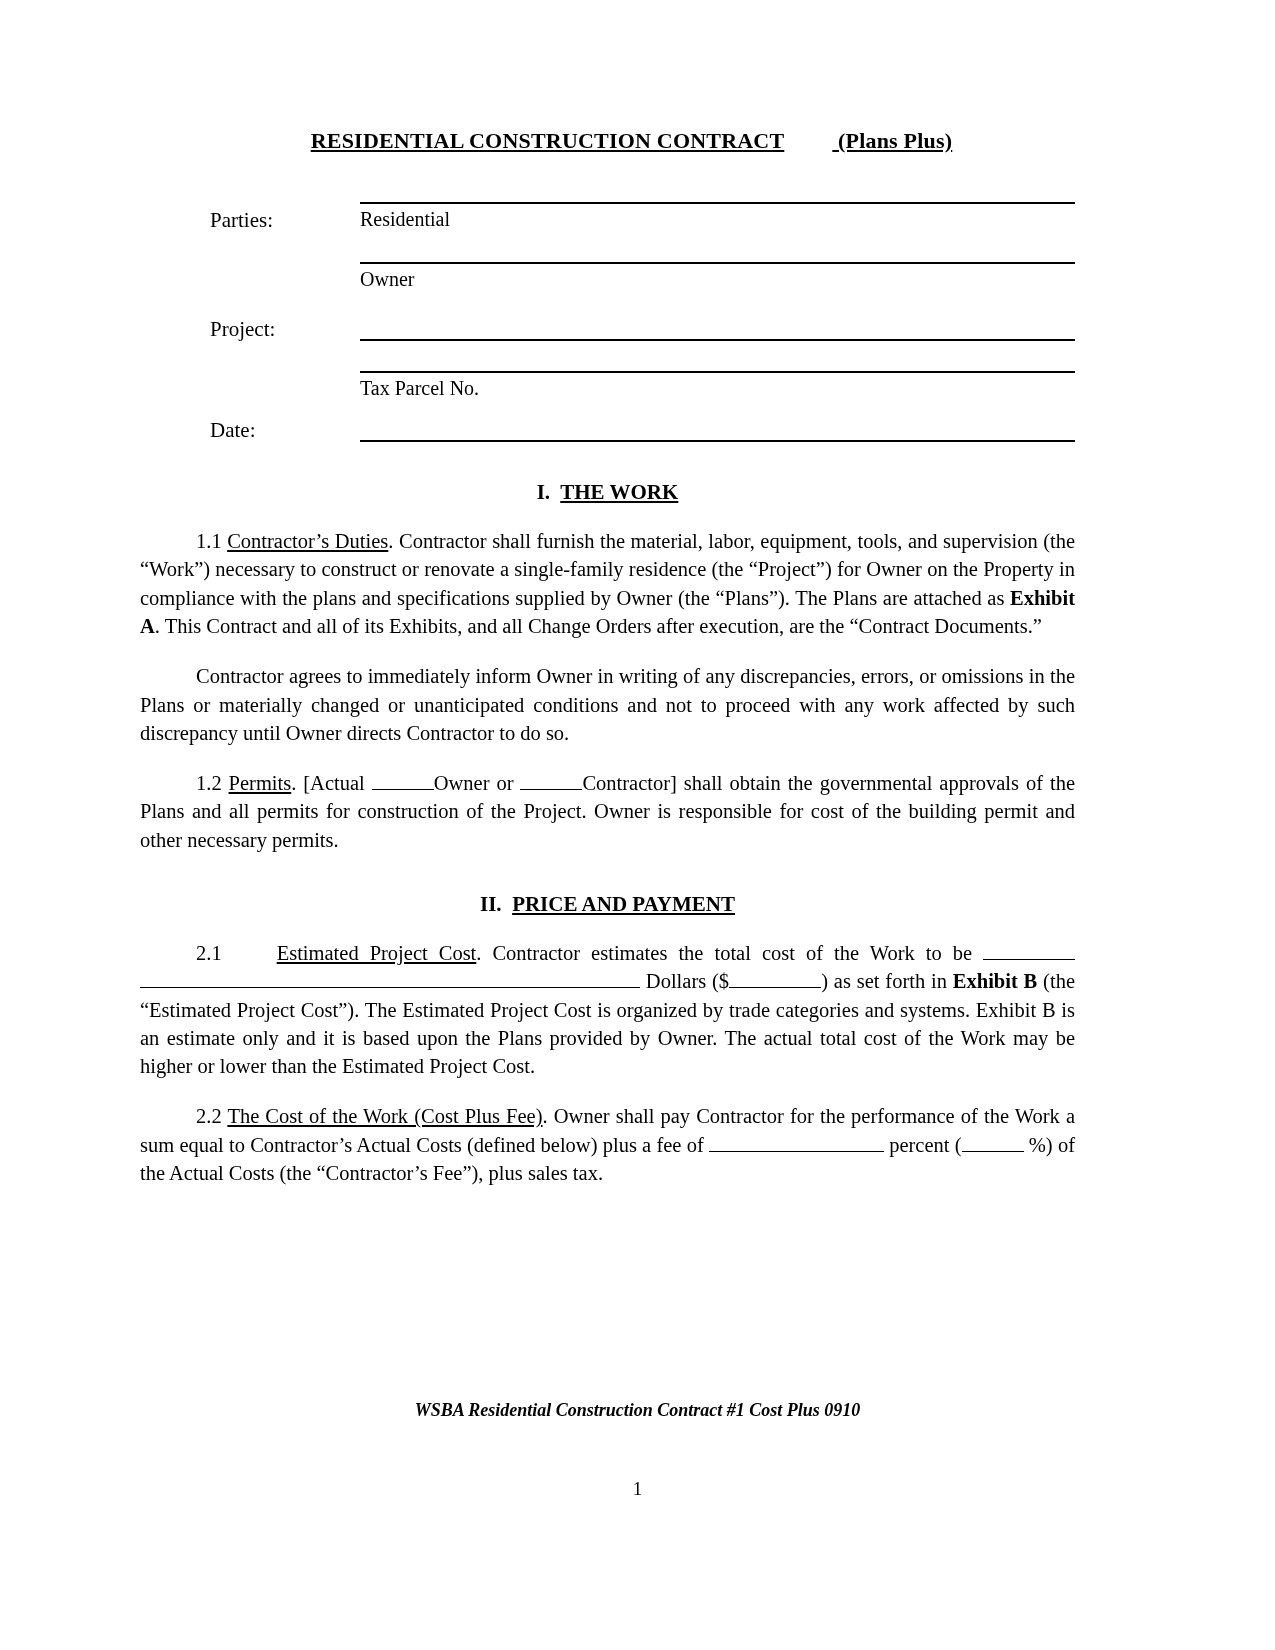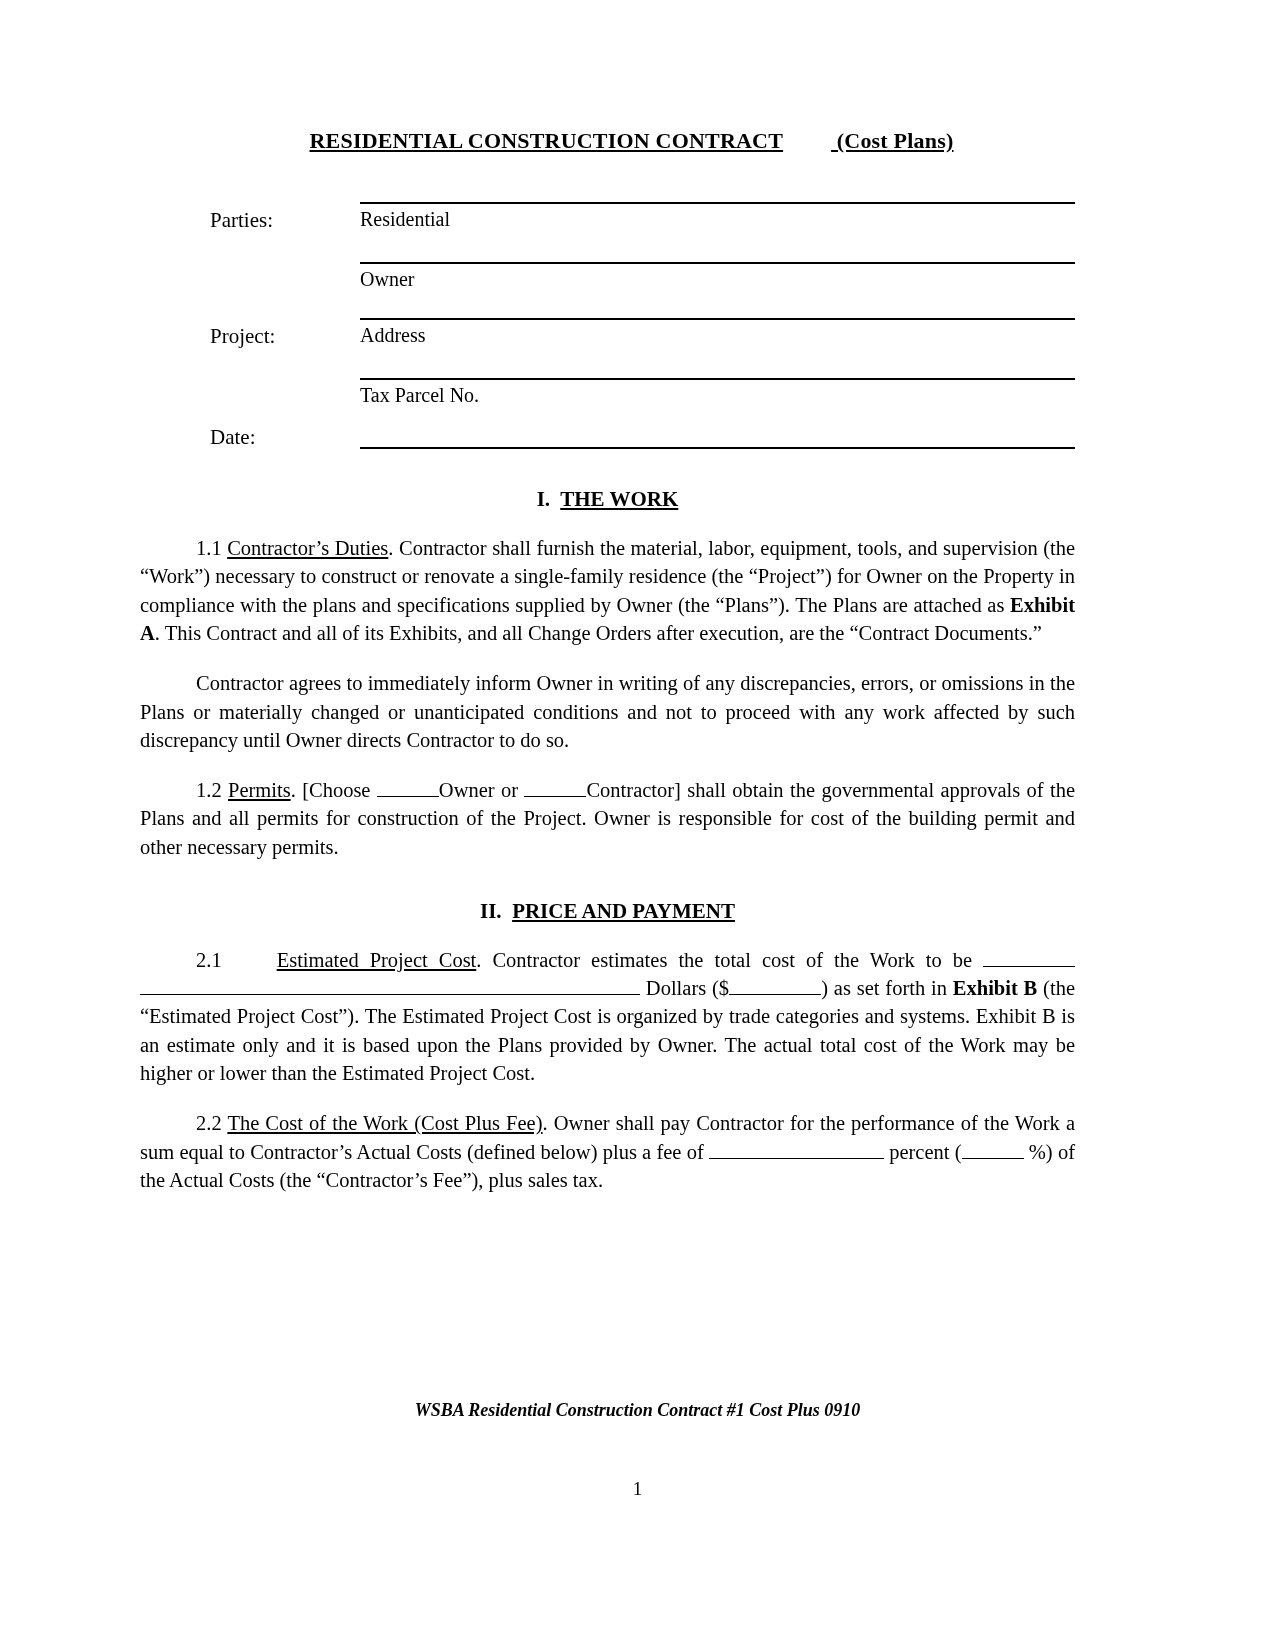--- a/index.html
+++ b/index.html
@@ -139,21 +139,21 @@
     text-align: center;
     font-size: 19px;
   }
 </style>
 </head>
 <body>
 
 <div class="page">
   <div class="content">
 
-    <div class="doc-title"><span>RESIDENTIAL CONSTRUCTION CONTRACT</span><span style="text-decoration:underline"> (Cost Plans)</span></div>
+    <div class="doc-title"><span>RESIDENTIAL CONSTRUCTION CONTRACT</span><span style="text-decoration:underline"> (Plans Plus)</span></div>
 
     <div class="party-block">
       <div class="field-row">
         <div class="field-label">Parties:</div>
         <div class="field-line-wrap">
           <div class="rule"></div>
           <div class="sub-label">Residential</div>
         </div>
       </div>
 
@@ -166,21 +166,20 @@
           <div class="sub-label">Owner</div>
         </div>
       </div>
 
       <div class="spacer-26"></div>
 
       <div class="field-row">
         <div class="field-label">Project:</div>
         <div class="field-line-wrap">
           <div class="rule"></div>
-          <div class="sub-label">Address</div>
         </div>
       </div>
 
       <div class="spacer-30"></div>
 
       <div class="field-row">
         <div class="field-label"></div>
         <div class="field-line-wrap">
           <div class="rule"></div>
           <div class="sub-label">Tax Parcel No.</div>
@@ -196,21 +195,21 @@
         </div>
       </div>
     </div>
 
     <h2 class="section"><span class="num">I.</span>&nbsp; <span class="ttl">THE WORK</span></h2>
 
     <p class="body indent"><span>1.1</span> <span class="u">Contractor’s Duties</span><span>. Contractor shall furnish the material, labor, equipment, tools, and supervision (the “Work”) necessary to construct or renovate a single-family residence (the “Project”) for Owner on the Property in compliance with the plans and specifications supplied by Owner (the “Plans”). The Plans are attached as </span><span class="b">Exhibit A</span><span>. This Contract and all of its Exhibits, and all Change Orders after execution, are the “Contract Documents.”</span></p>
 
     <p class="body indent">Contractor agrees to immediately inform Owner in writing of any discrepancies, errors, or omissions in the Plans or materially changed or unanticipated conditions and not to proceed with any work affected by such discrepancy until Owner directs Contractor to do so.</p>
 
-    <p class="body indent"><span>1.2</span> <span class="u">Permits</span><span>. [Choose </span><span class="blank-sm"></span><span>Owner or </span><span class="blank-sm"></span><span>Contractor] shall obtain the governmental approvals of the Plans and all permits for construction of the Project. Owner is responsible for cost of the building permit and other necessary permits.</span></p>
+    <p class="body indent"><span>1.2</span> <span class="u">Permits</span><span>. [Actual </span><span class="blank-sm"></span><span>Owner or </span><span class="blank-sm"></span><span>Contractor] shall obtain the governmental approvals of the Plans and all permits for construction of the Project. Owner is responsible for cost of the building permit and other necessary permits.</span></p>
 
     <h2 class="section"><span class="num">II.</span>&nbsp; <span class="ttl">PRICE AND PAYMENT</span></h2>
 
     <p class="body indent"><span>2.1</span>&nbsp;&nbsp;&nbsp;&nbsp; <span class="u">Estimated Project Cost</span><span>. Contractor estimates the total cost of the Work to be </span><span class="blank-md"></span><span class="blank-xl"></span><span> Dollars ($</span><span class="blank-md"></span><span>) as set forth in </span><span class="b">Exhibit B</span><span> (the “Estimated Project Cost”). The Estimated Project Cost is organized by trade categories and systems. Exhibit B is an estimate only and it is based upon the Plans provided by Owner. The actual total cost of the Work may be higher or lower than the Estimated Project Cost.</span></p>
 
     <p class="body indent"><span>2.2</span> <span class="u">The Cost of the Work (Cost Plus Fee)</span><span>. Owner shall pay Contractor for the performance of the Work a sum equal to Contractor’s Actual Costs (defined below) plus a fee of </span><span class="blank-lg"></span><span> percent (</span><span class="blank-sm"></span><span> %) of the Actual Costs (the “Contractor’s Fee”), plus sales tax.</span></p>
 
   </div>
 
   <div class="footer-note">WSBA Residential Construction Contract #1 Cost Plus 0910</div>

